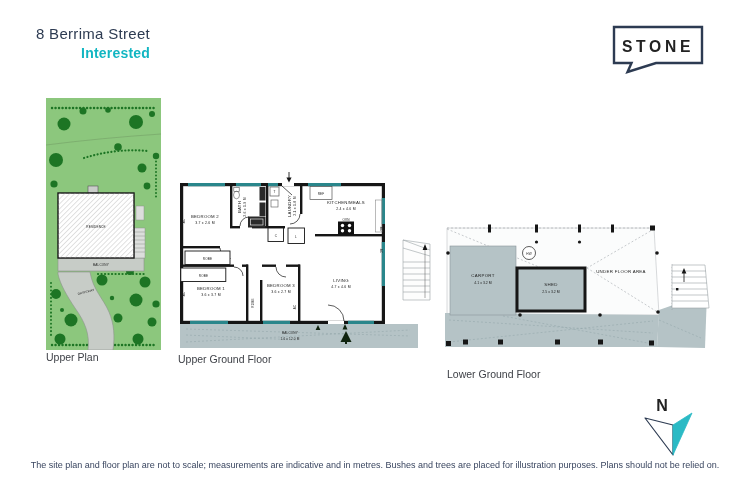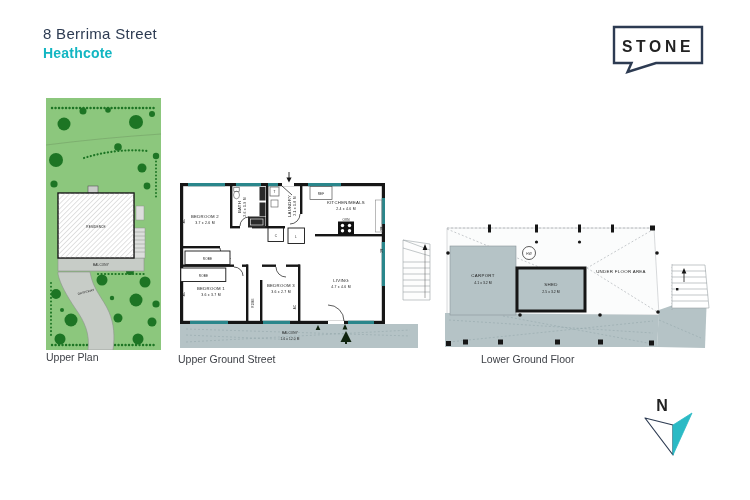--- a/index.html
+++ b/index.html
@@ -16,23 +16,23 @@
   .dim{font-size:3.5px;letter-spacing:.2px;}
   .tiny{font-size:3.1px;letter-spacing:.15px;}
   .lf-rm{font-size:4.4px;letter-spacing:.3px;}
   .lf-dim{font-size:3.5px;}
 </style>
 </head>
 <body>
 
 <div id="canvas">
 
-  <div class="abs" style="left:43px;top:25px;">
+  <div class="abs" style="left:36px;top:25px;text-align:right;">
     <div class="addr1">8 Berrima Street</div>
-    <div class="addr2">Heathcote</div>
+    <div class="addr2">Interested</div>
   </div>
 
   <div class="abs" style="left:610px;top:22px;">
     <svg width="96" height="56" viewBox="0 0 96 56">
       <path d="M 21.5 41 L 17.5 50 L 46 41 H 92 V 5 H 4 V 41 H 21.5 Z" fill="none" stroke="#2d3b52" stroke-width="2.4"></path>
       <text x="48" y="30" text-anchor="middle" font-size="17" font-weight="700" letter-spacing="4" fill="#2d3b52" textLength="72" lengthAdjust="spacingAndGlyphs">STONE</text>
     </svg>
   </div>
 
   <svg class="abs" style="left:46px;top:98px;" width="115" height="252" viewBox="0 0 115 252">
@@ -251,21 +251,21 @@
       <text x="76" y="133" class="tiny" transform="rotate(-90 76 133)">ROBE</text>
       <text x="98" y="66.5" class="tiny">C</text>
       <text x="118" y="67.5" class="tiny">L</text>
       <text x="7" y="51" class="tiny" transform="rotate(-90 7 51)">AC</text>
       <text x="7" y="124" class="tiny" transform="rotate(-90 7 124)">AC</text>
       <text x="202" y="59" class="tiny" transform="rotate(90 202 59)">AC</text>
       <text x="202" y="81" class="tiny" transform="rotate(90 202 81)">AC</text>
       <text x="118" y="137" class="tiny" transform="rotate(-90 118 137)">AC</text>
     </g>
   </svg>
-  <div class="abs plan-title" style="left:178px;top:353px;">Upper Ground Street</div>
+  <div class="abs plan-title" style="left:178px;top:353px;">Upper Ground Floor</div>
 
   <svg class="abs" style="left:443px;top:220px;" width="267" height="130" viewBox="0 0 267 130">
 
     <polygon points="4,8 211,8 216,95 4,95" fill="#fbfcfc" stroke="#b0b5b8" stroke-width="0.5"></polygon>
 
     <g>
       <polygon points="2,93 216,95 214,127 2,127" fill="#b5c3c6"></polygon>
       <polygon points="216,90 264,73 262,128 214,127" fill="#b5c3c6"></polygon>
       <g stroke="#8fa2a6" stroke-width="0.5" stroke-dasharray="2 2" fill="none">
         <line x1="6" y1="100" x2="210" y2="113"></line>
@@ -337,26 +337,27 @@
     <g fill="#161616">
       <circle cx="5" cy="33" r="1.8"></circle>
         <circle cx="93.5" cy="22" r="1.6"></circle>
         <circle cx="136.5" cy="22" r="1.6"></circle>
       <circle cx="214" cy="33" r="1.8"></circle>
         <circle cx="77" cy="95" r="1.8"></circle>
         <circle cx="157" cy="95" r="1.8"></circle>
       <circle cx="215" cy="92" r="1.8"></circle>
     </g>
   </svg>
-  <div class="abs plan-title" style="left:447px;top:353px;margin-left:34px;">Lower Ground Floor</div>
+  <div class="abs plan-title" style="left:447px;top:368px;">Lower Ground Floor</div>
 
   <div class="abs" style="left:640px;top:392px;">
     <svg width="60" height="72" viewBox="0 0 60 72">
       <text x="22" y="19" font-size="16" font-weight="700" fill="#2d3b52" text-anchor="middle">N</text>
       <polygon points="5,26 33,33 33,63" fill="#ffffff" stroke="#2d3b52" stroke-width="1.2" stroke-linejoin="round"></polygon>
       <polygon points="33,33 52,21 33,63" fill="#2bbac5" stroke="#2bbac5" stroke-width="0.8" stroke-linejoin="round"></polygon>
     </svg>
   </div>
 
   <div class="abs disclaimer">
+    <div>The site plan and floor plan are not to scale; measurements are indicative and in metres. Bushes and trees are placed for illustration purposes. Plans should not be relied on.</div>
   </div>
 
 </div>
 
 </body></html>

